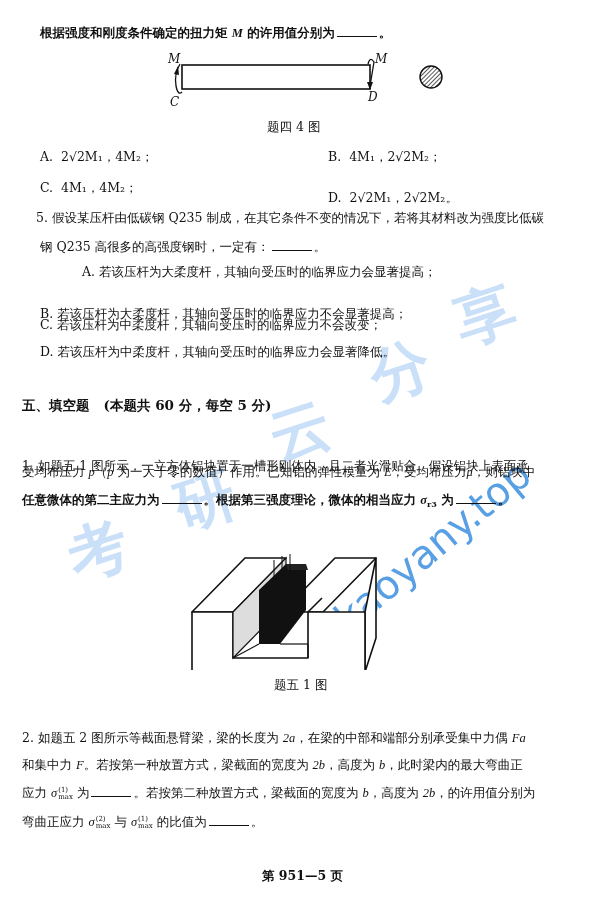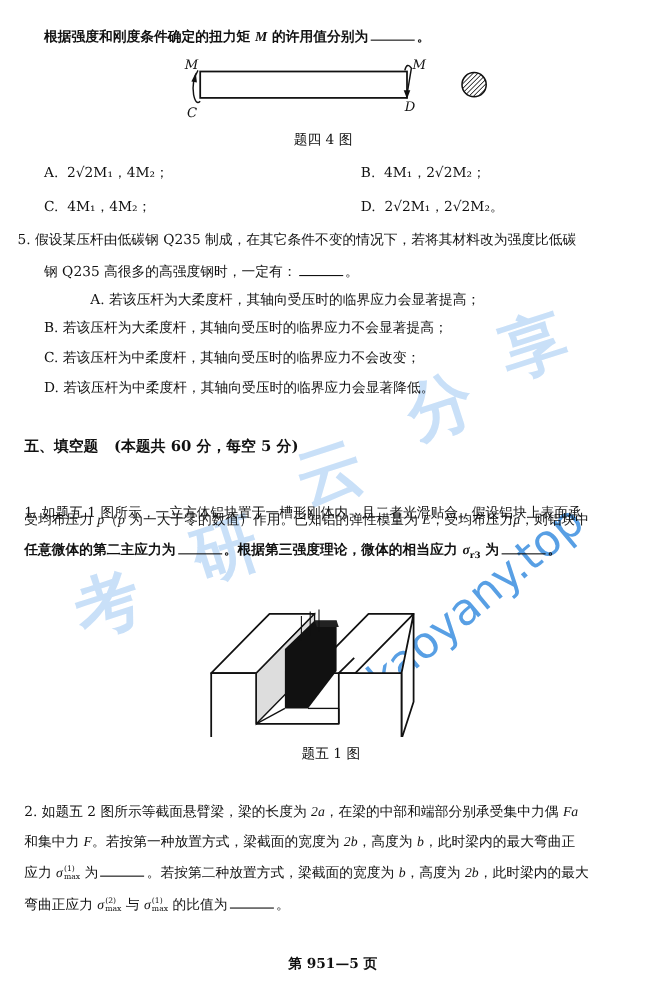--- a/index.html
+++ b/index.html
@@ -64,34 +64,34 @@
 
 <div class="line" style="left:40px; top:149px;">
   <span>A.</span>&nbsp;&nbsp;<span>2√2M₁，4M₂；</span>
 </div>
 <div class="line" style="left:328px; top:149px;">
   <span>B.</span>&nbsp;&nbsp;<span>4M₁，2√2M₂；</span>
 </div>
 <div class="line" style="left:40px; top:180px;">
   <span>C.</span>&nbsp;&nbsp;<span>4M₁，4M₂；</span>
 </div>
-<div class="line" style="left:328px; top:180px;text-align:center;">
+<div class="line" style="left:328px; top:190px;text-align:center;">
   <span>D.</span>&nbsp;&nbsp;<span>2√2M₁，2√2M₂。</span>
 </div>
 
-<div class="line" style="left:16px; top:210px;">
+<div class="line" style="left:36px; top:210px;">
   <span>5.</span>&nbsp;<span>假设某压杆由低碳钢 Q235 制成，在其它条件不变的情况下，若将其材料改为强度比低碳</span>
 </div>
 <div class="line" style="left:40px; top:238px;">
   <span>钢 Q235 高很多的高强度钢时，一定有：</span><span class="blank"></span><span>。</span>
 </div>
 <div class="line" style="left:40px; top:264px;margin-left:42px;">
   <span>A.</span>&nbsp;<span>若该压杆为大柔度杆，其轴向受压时的临界应力会显著提高；</span>
 </div>
-<div class="line" style="left:40px; top:290px;">
+<div class="line" style="left:40px; top:306px;">
   <span>B.</span>&nbsp;<span>若该压杆为大柔度杆，其轴向受压时的临界应力不会显著提高；</span>
 </div>
 <div class="line" style="left:40px; top:317px;">
   <span>C.</span>&nbsp;<span>若该压杆为中柔度杆，其轴向受压时的临界应力不会改变；</span>
 </div>
 <div class="line" style="left:40px; top:344px;">
   <span>D.</span>&nbsp;<span>若该压杆为中柔度杆，其轴向受压时的临界应力会显著降低。</span>
 </div>
 
 <div class="section-title" style="left:22px; top:397px;">
@@ -140,21 +140,21 @@
 <div class="line" style="left:22px; top:730px;">
   <span>2. 如题五 2 图所示等截面悬臂梁，梁的长度为 </span><i class="m">2a</i><span>，在梁的中部和端部分别承受集中力偶 </span><i class="m">Fa</i>
 </div>
 <div class="line" style="left:22px; top:757px;">
   <span>和集中力 </span><i class="m">F</i><span>。若按第一种放置方式，梁截面的宽度为 </span><i class="m">2b</i><span>，高度为 </span><i class="m">b</i><span>，此时梁内的最大弯曲正</span>
 </div>
 <div class="line" style="left:22px; top:784px;">
   <span>应力 </span><i class="m">σ</i><span class="stack">
       <span>(1)</span>
       <span>max</span>
-    </span><span> 为</span><span class="blank"></span><span>。若按第二种放置方式，梁截面的宽度为 </span><i class="m">b</i><span>，高度为 </span><i class="m">2b</i><span>，此时梁内的最大</span>
+    </span><span> 为</span><span class="blank"></span><span>。若按第二种放置方式，梁截面的宽度为 </span><i class="m">b</i><span>，高度为 </span><i class="m">2b</i><span>，的许用值分别为</span>
 </div>
 <div class="line" style="left:22px; top:813px;">
   <span>弯曲正应力 </span><i class="m">σ</i><span class="stack">
       <span>(2)</span>
       <span>max</span>
     </span><span> 与 </span><i class="m">σ</i><span class="stack">
       <span>(1)</span>
       <span>max</span>
     </span><span> 的比值为</span><span class="blank"></span><span>。</span>
 </div>

